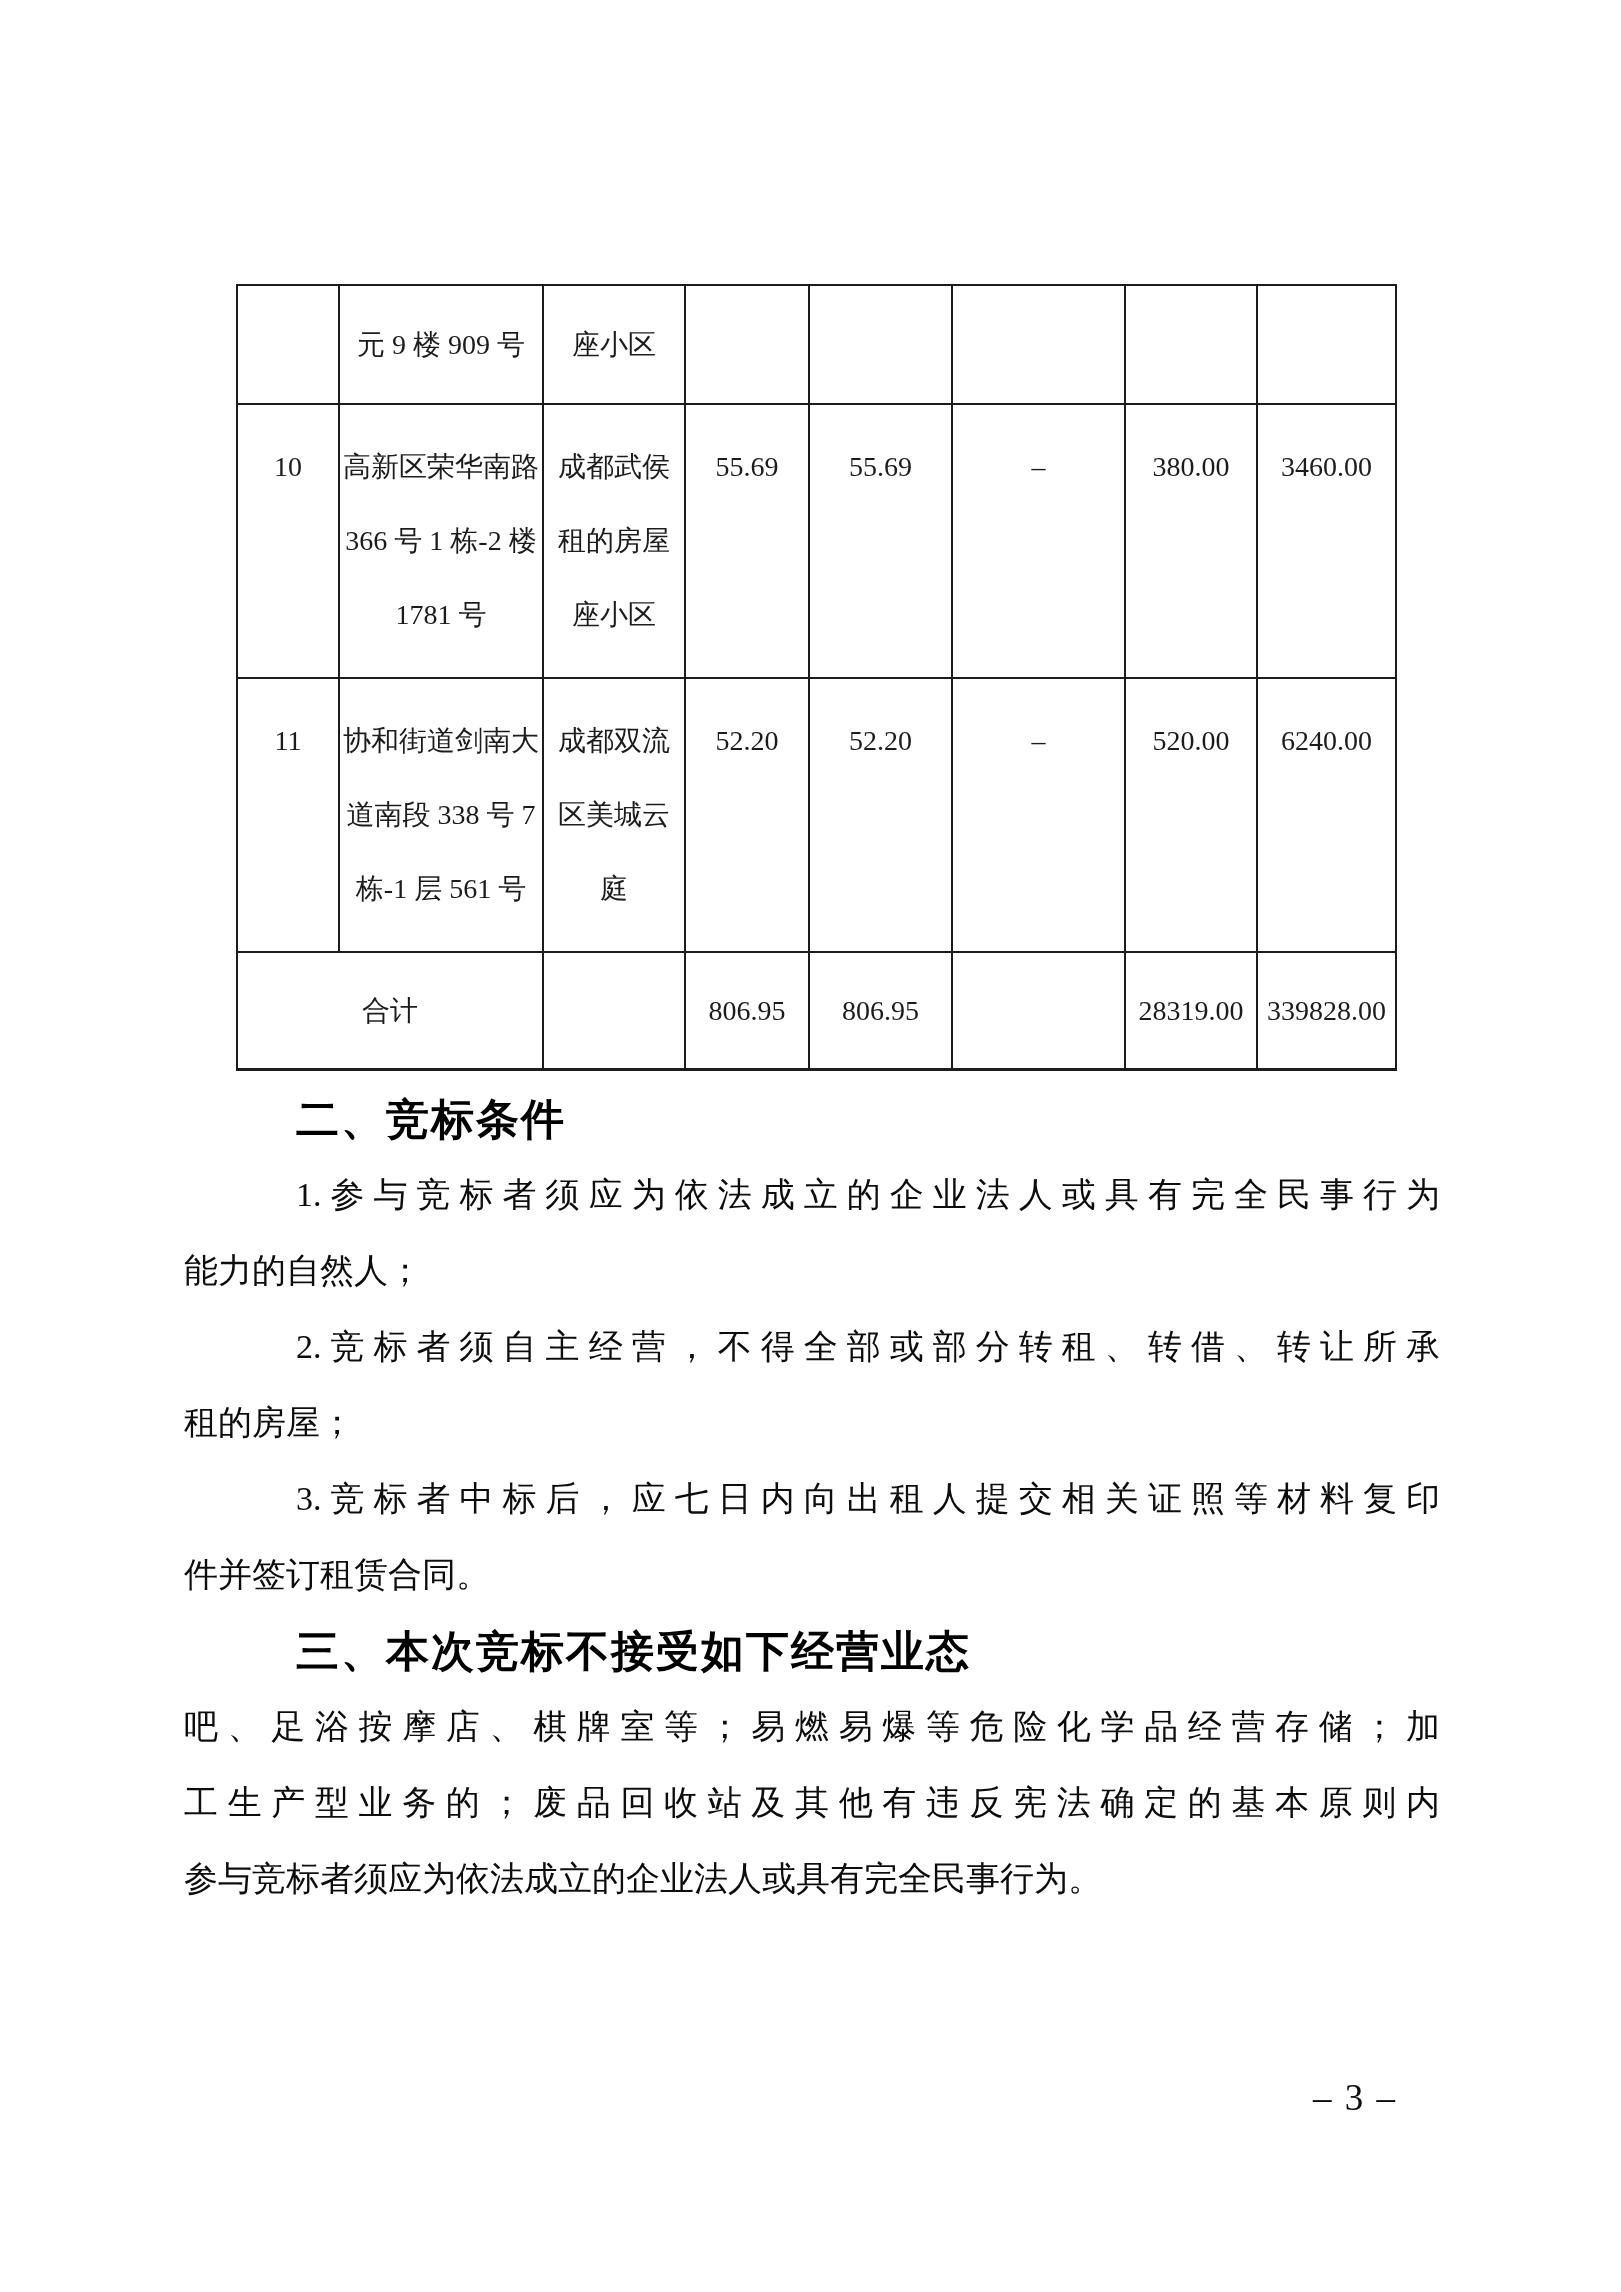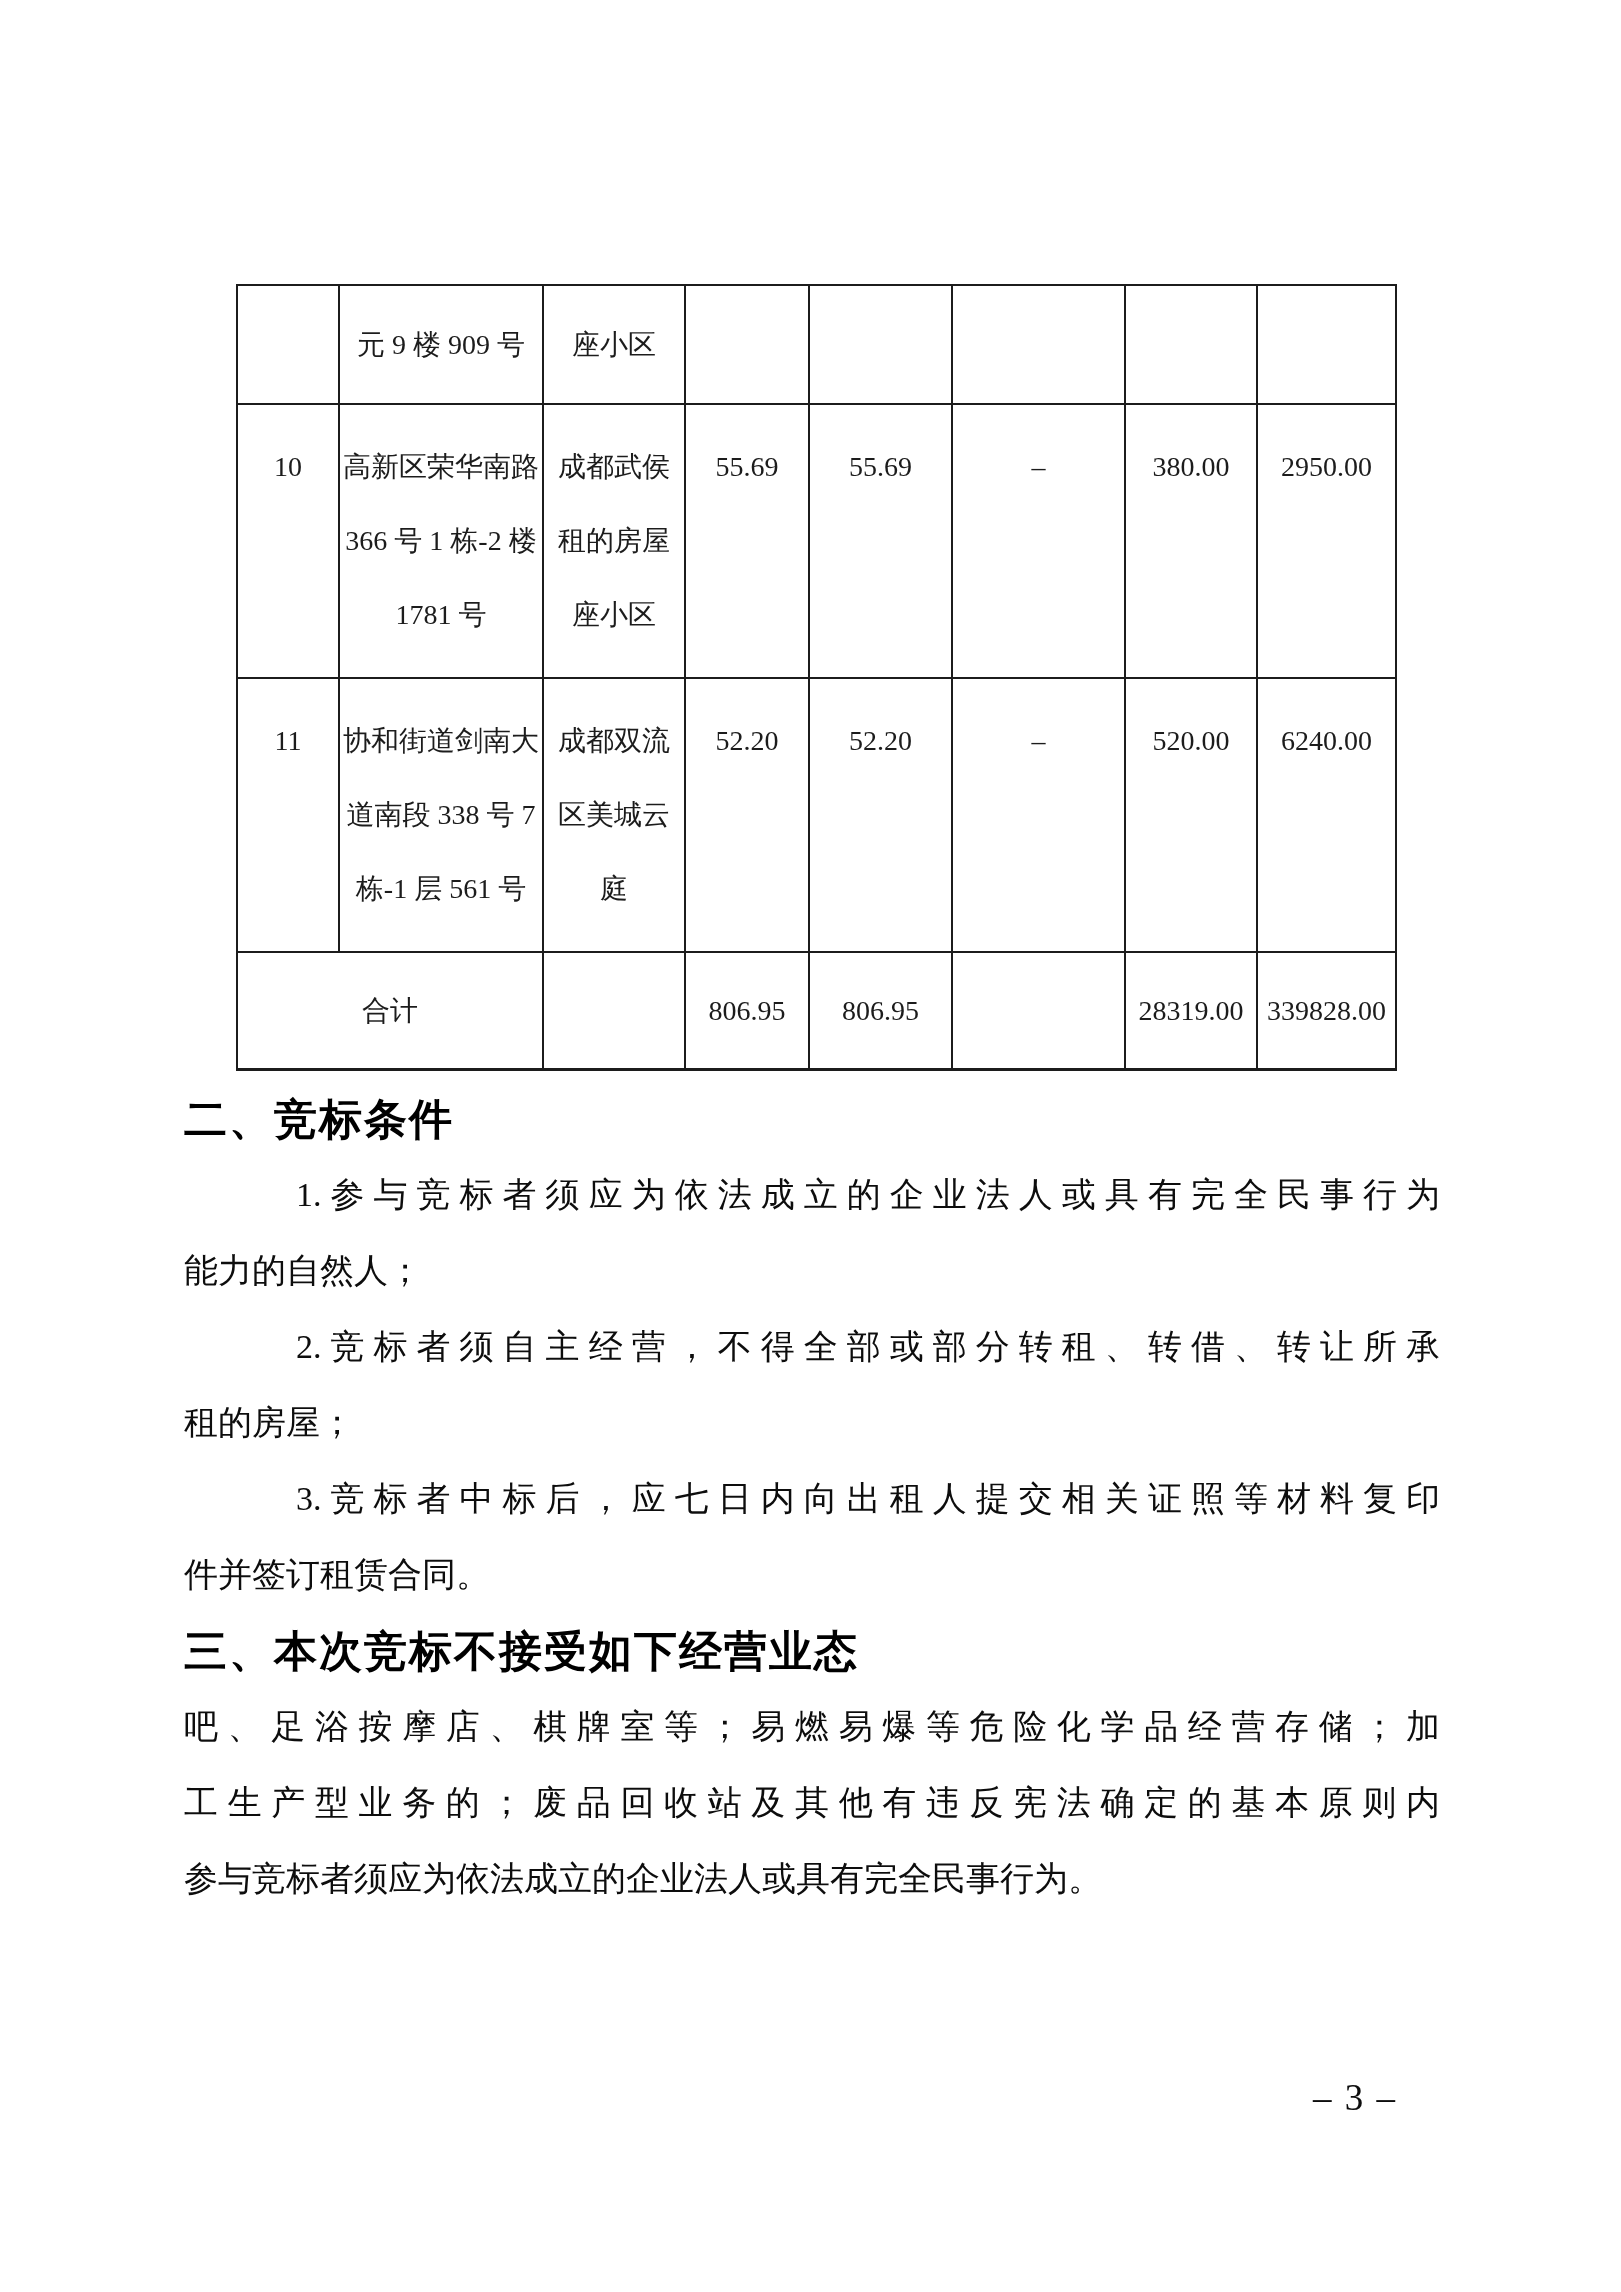--- a/index.html
+++ b/index.html
@@ -57,20 +57,21 @@
     text-justify: inter-character;
     white-space: normal;
   }
   .ind { text-indent: 112px; }
   .hd {
     font-family: "Liberation Sans", "DejaVu Sans", sans-serif;
     font-weight: bold;
     font-size: 43px;
     letter-spacing: 2px;
     color: #000000;
+    margin-left: 112px;
     white-space: nowrap;
   }
 
   
   .page-footer {
     position: absolute;
     left: 1313px;
     top: 2070px;
     width: 137px;
     font-size: 37px;
@@ -155,21 +156,21 @@
           <div class="cl">–</div>
           <div class="cl"></div>
           <div class="cl"></div>
         </td>
         <td>
           <div class="cl">380.00</div>
           <div class="cl"></div>
           <div class="cl"></div>
         </td>
         <td>
-          <div class="cl">2950.00</div>
+          <div class="cl">3460.00</div>
           <div class="cl"></div>
           <div class="cl"></div>
         </td>
       </tr>
 
       <tr class="r-item2">
         <td>
           <div class="cl">11</div>
           <div class="cl"></div>
           <div class="cl"></div>

